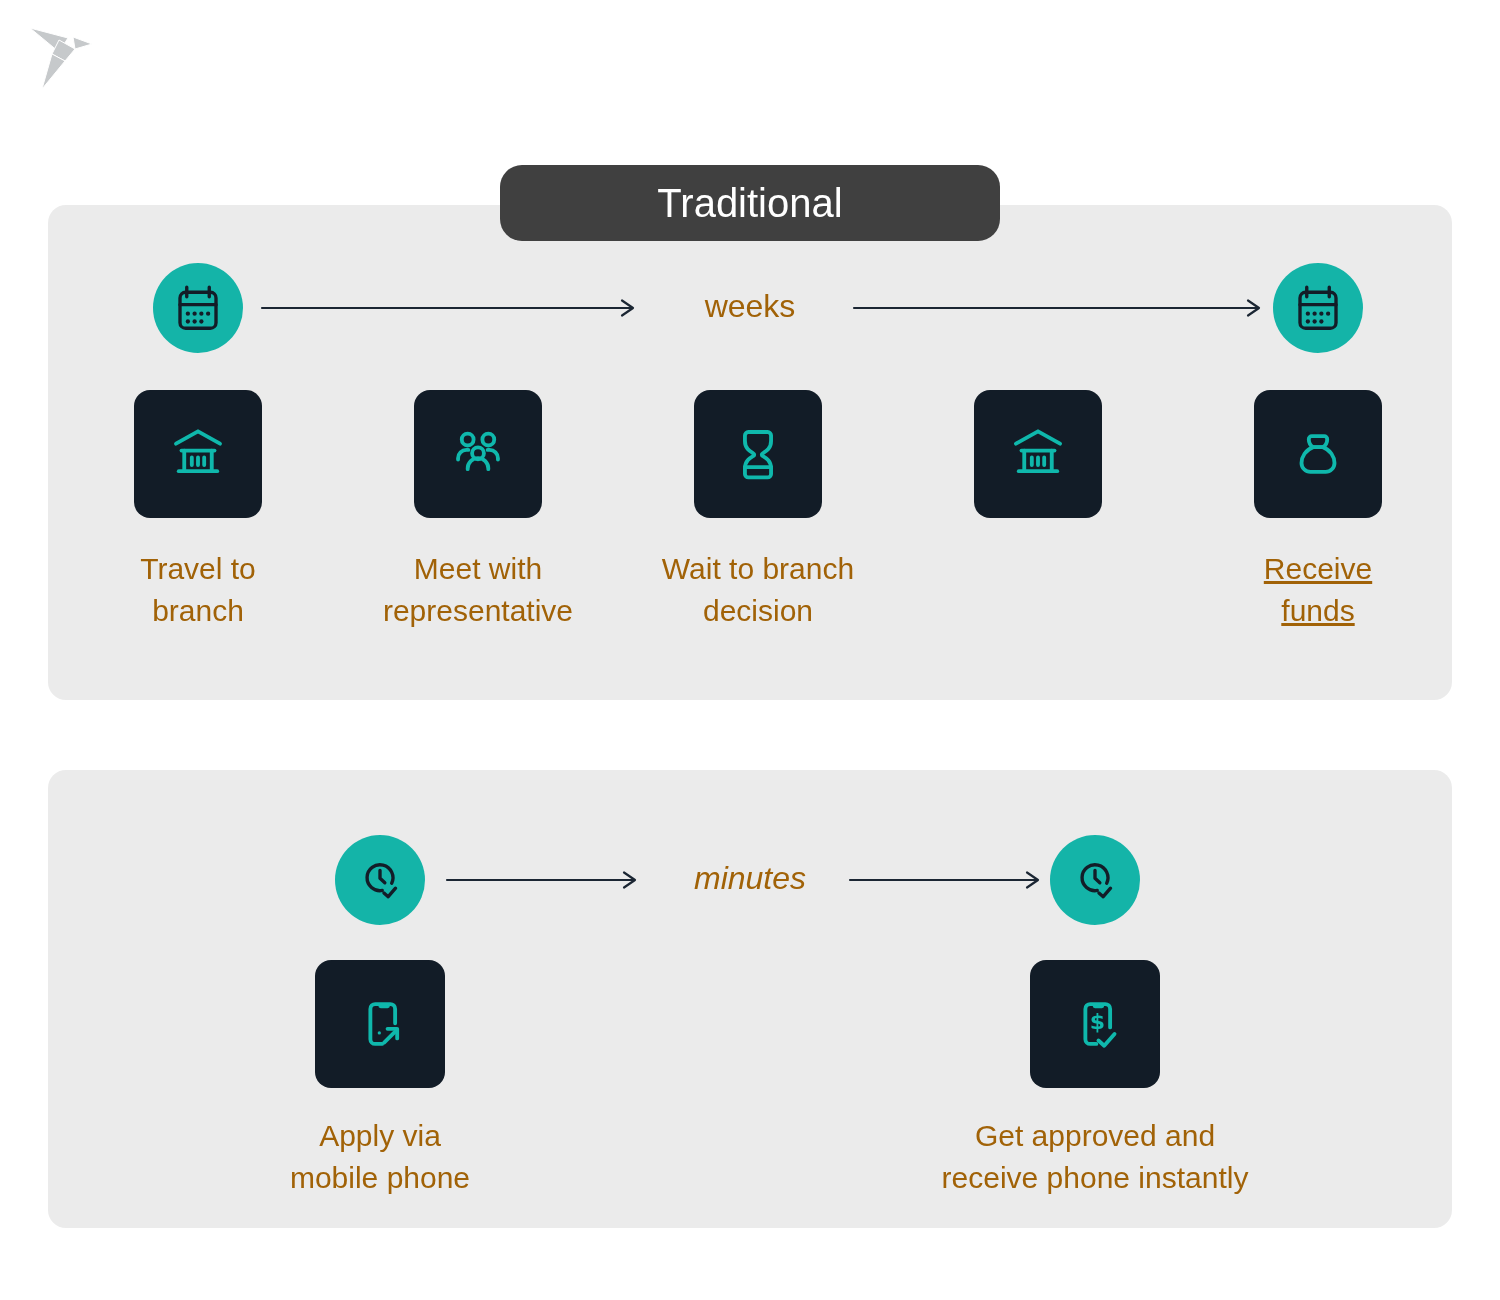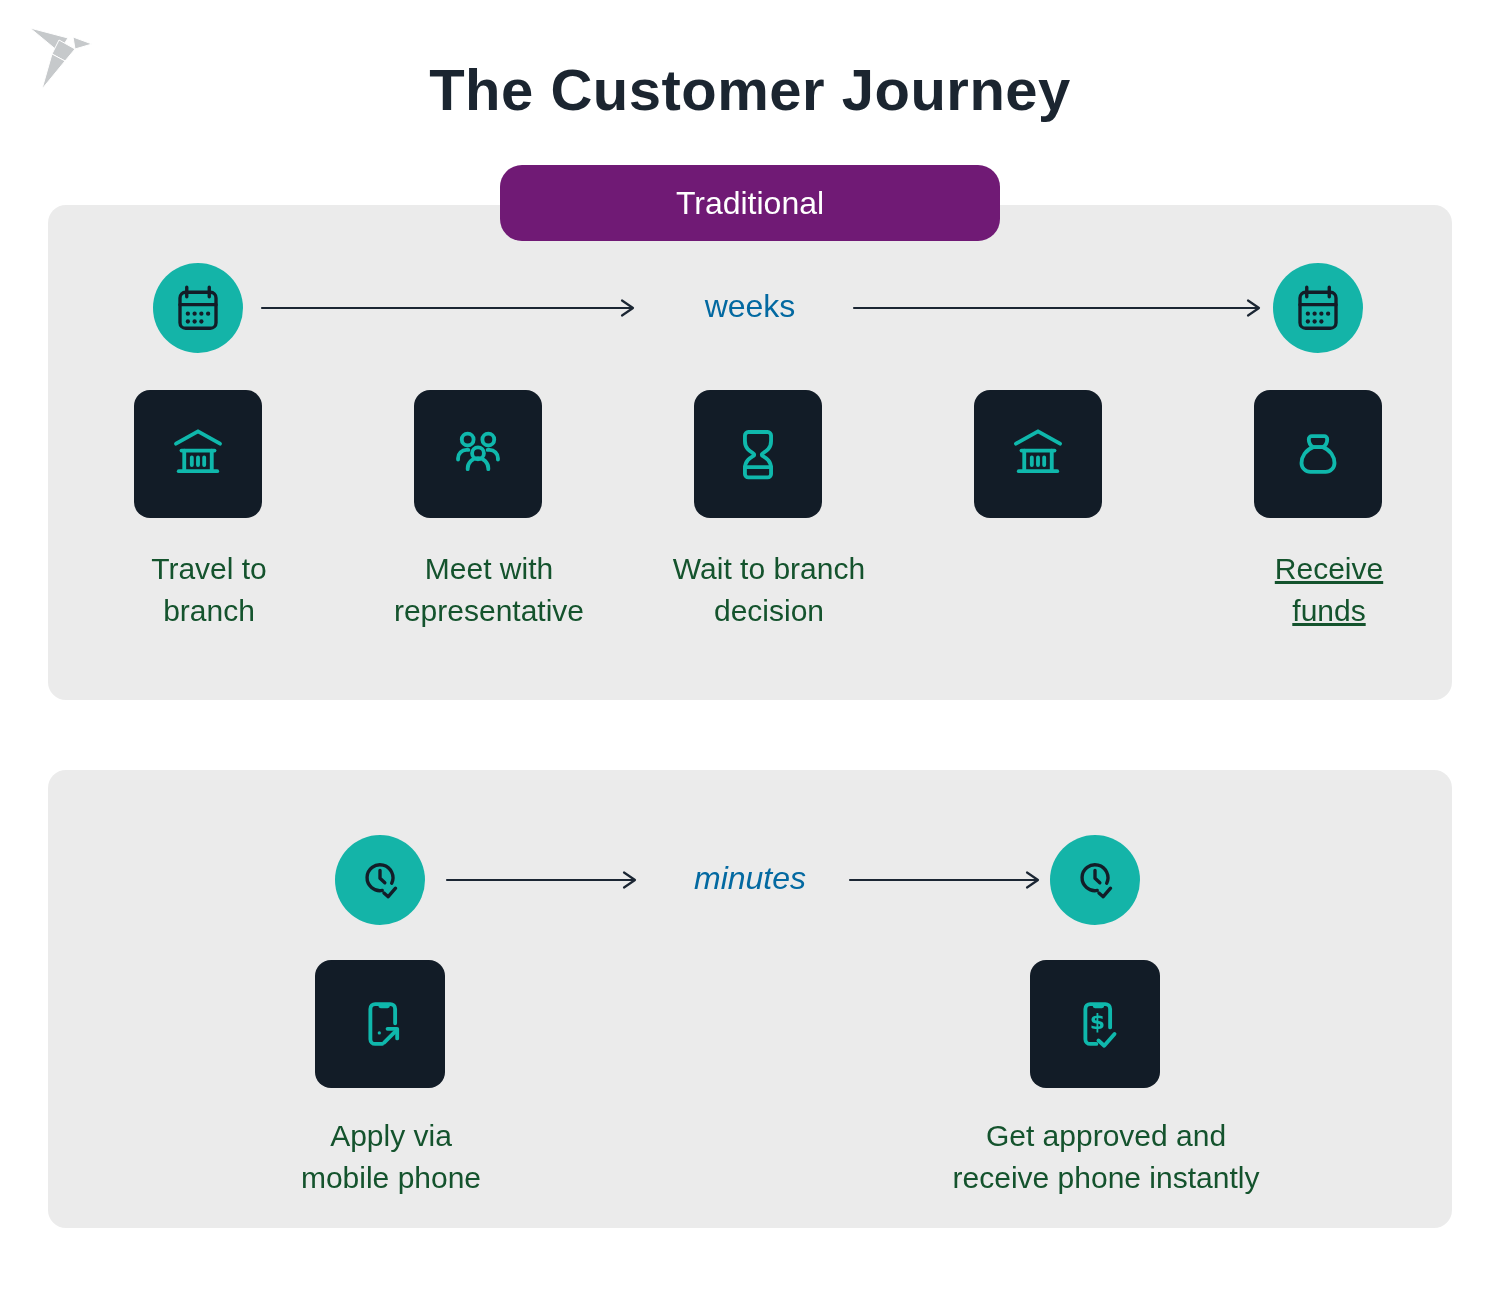--- a/index.html
+++ b/index.html
@@ -10,60 +10,59 @@
   .page-title{
     position:absolute;left:0;right:0;top:56px;margin:0;text-align:center;
     font-size:58px;font-weight:800;color:#1b2530;letter-spacing:.5px;
   }
   .panel{
     position:absolute;left:48px;width:1404px;background:#ebebeb;border-radius:18px;z-index:1;
   }
   .panel-1{top:205px;height:495px;}
   .panel-2{top:770px;height:458px;}
   .pill{
-    position:absolute;left:500px;width:500px;height:76px;background:#701a75;
+    position:absolute;left:500px;width:500px;height:76px;background:#404040;
     border-radius:22px;color:#ffffff;display:flex;align-items:center;justify-content:center;
-    font-size:32px;z-index:3;
+    font-size:40px;z-index:3;
   }
   .pill-1{top:165px;}
   .pill-2{top:735px;}
   .tcircle{
     position:absolute;width:90px;height:90px;border-radius:50%;background:#14b4a8;
     display:flex;align-items:center;justify-content:center;z-index:2;
   }
   .arrow{position:absolute;z-index:2;}
   .duration{
-    position:absolute;width:220px;text-align:center;font-size:32px;color:#0369a1;z-index:2;
+    position:absolute;width:220px;text-align:center;font-size:32px;color:#a16207;z-index:2;
   }
   .sq{
     position:absolute;width:128px;height:128px;background:#121c27;border-radius:16px;
     display:flex;align-items:center;justify-content:center;z-index:2;
   }
   .step-label{
     position:absolute;width:300px;text-align:center;font-size:30px;line-height:42px;
-    color:#14532d;white-space:pre-line;z-index:2;padding-left:11px;
+    color:#a16207;white-space:pre-line;z-index:2;
   }
   .logo{position:absolute;left:29px;top:27px;z-index:2;}
   svg{display:block;}
 </style>
 </head>
 <body>
 
 <div class="canvas">
 
   <svg class="logo" width="78" height="64" viewBox="0 0 78 64">
     <g fill="#c6c9cb" stroke="#ffffff" stroke-width="1">
       <path d="M1,1 L39,11 L30,25 Z"></path>
       <path d="M44,10 L63,17 L46,22 Z"></path>
       <path d="M30,13 L46,22 L36,34 L23,27 Z"></path>
       <path d="M23,27 L36,34 L13,62 Z"></path>
     </g>
   </svg>
 
-  <h1 class="page-title">The Customer Journey</h1>
 
   <div class="panel panel-1"></div>
   <div class="pill pill-1">
     <span>Traditional</span>
   </div>
 
   <div class="tcircle" style="left:153px;top:263px;">
     <svg width="54" height="54" viewBox="0 0 48 48" fill="none" stroke="#131d28" stroke-width="3" stroke-linecap="round" stroke-linejoin="round">
       <path d="M14,5.5 V14 M34,5.5 V14"></path>
       <rect x="8" y="10" width="32" height="32" rx="5"></rect>

